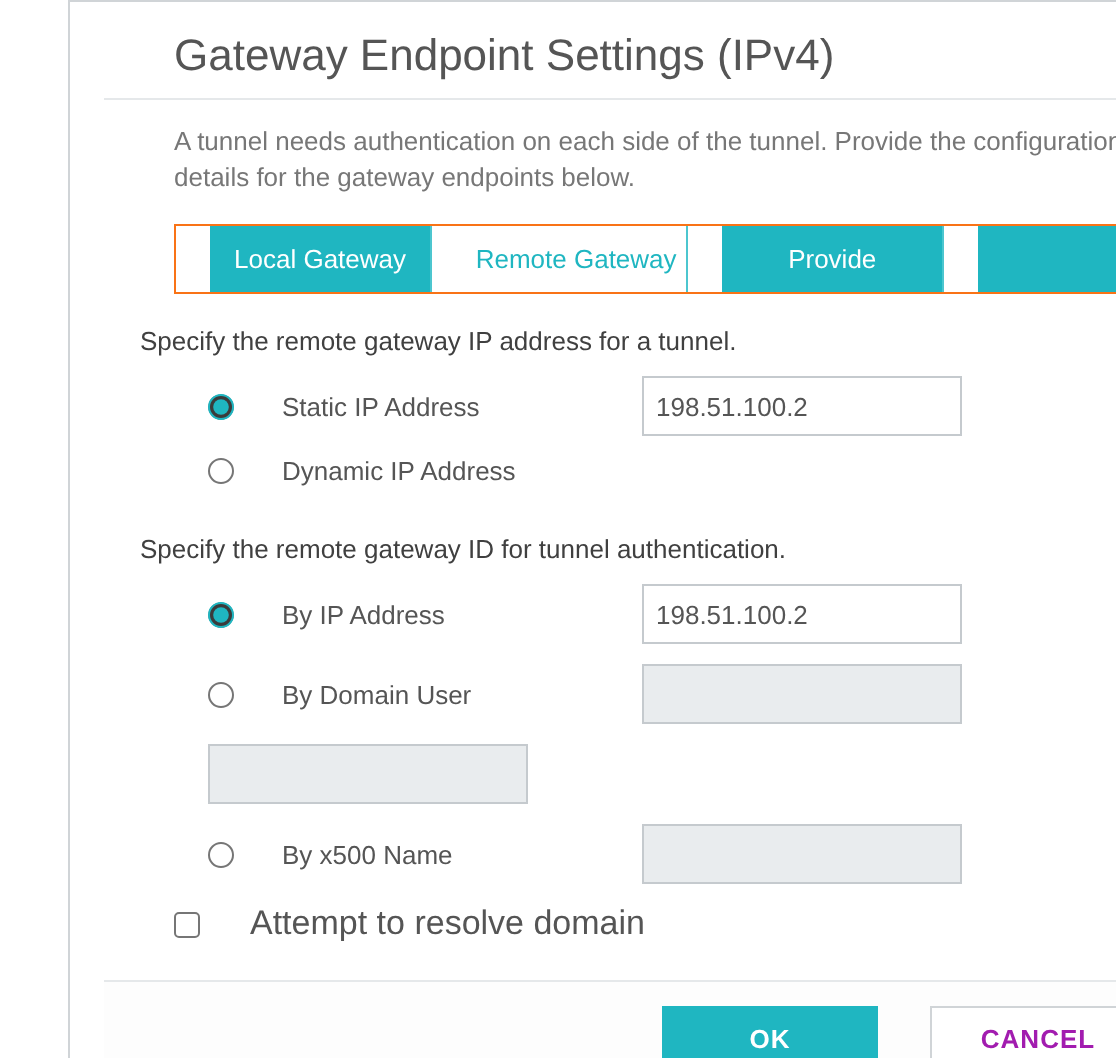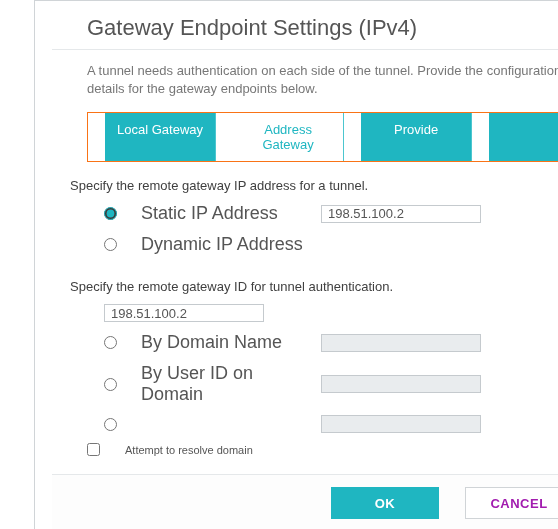--- a/index.html
+++ b/index.html
@@ -79,47 +79,47 @@
     width: 200px;
     display: flex;
     align-items: center;
   }
   .radio-col input[type=radio] {
     margin: 0 7px 0 0;
     accent-color: #1fb6c1;
   }
   .radio-col label {
     color: #555;
-    font-size: 18px;
+    font-size: 13px;
     cursor: pointer;
   }
   .text-input {
     width: 160px;
-    height: 18px;
+    height: 30px;
     padding: 3px 6px;
     border: 1px solid #c5cace;
     font-size: 13px;
     color: #555;
     background: #fff;
   }
   .text-input.disabled {
     background: #e9ecee;
     color: #999;
   }
   .checkbox-row {
     display: flex;
     align-items: center;
     margin-top: 6px;
   }
   .checkbox-row input[type=checkbox] {
     margin: 0 8px 0 0;
   }
   .checkbox-row label {
     color: #555;
-    font-size: 11px;
+    font-size: 17px;
   }
   .footer {
     border-top: 1px solid #e5e8ea;
     padding: 12px 18px;
     display: flex;
     justify-content: flex-end;
     gap: 9px;
     background: #fdfdfd;
   }
   .btn {
@@ -154,21 +154,21 @@
     <span class="title">Gateway Endpoint Settings (IPv4)</span>
     <span class="close">×</span>
   </div>
 
   <div class="body">
 
     <div class="desc">A tunnel needs authentication on each side of the tunnel. Provide the configuration details for the gateway endpoints below.</div>
 
     <div class="tabs">
       <div class="tab">Local Gateway</div>
-      <div class="tab active">Address Gateway</div>
+      <div class="tab active">Remote Gateway</div>
       <div class="tab">Provide</div>
       <div class="tab"></div>
     </div>
 
     <div class="section-label">Specify the remote gateway IP address for a tunnel.</div>
 
     <div class="form-row">
       <div class="radio-col">
         <input type="radio" name="ipmode" checked="" style="">
         <label>Static IP Address</label>
@@ -181,42 +181,43 @@
         <input type="radio" name="ipmode" style="">
         <label>Dynamic IP Address</label>
       </div>
     </div>
 
     <div class="spacer"></div>
 
     <div class="section-label">Specify the remote gateway ID for tunnel authentication.</div>
 
     <div class="form-row">
+      <div class="radio-col">
+        <input type="radio" name="idmode" checked="" style="">
+        <label>By IP Address</label>
+      </div>
       <input type="text" class="text-input" value="198.51.100.2" style="">
     </div>
 
     <div class="form-row">
       <div class="radio-col">
         <input type="radio" name="idmode" style="">
-        <label>By Domain Name</label>
+        <label>By Domain User</label>
       </div>
       <input type="text" class="text-input disabled" disabled="" value="" style="">
     </div>
 
     <div class="form-row">
+      <input type="text" class="text-input disabled" disabled="" value="" style="">
+    </div>
+
+    <div class="form-row">
       <div class="radio-col">
         <input type="radio" name="idmode" style="">
-        <label>By User ID on Domain</label>
-      </div>
-      <input type="text" class="text-input disabled" disabled="" value="" style="">
-    </div>
-
-    <div class="form-row">
-      <div class="radio-col">
-        <input type="radio" name="idmode" style="">
+        <label>By x500 Name</label>
       </div>
       <input type="text" class="text-input disabled" disabled="" value="" style="">
     </div>
 
     <div class="checkbox-row">
       <input type="checkbox" style="">
       <label>Attempt to resolve domain</label>
     </div>
 
   </div>

